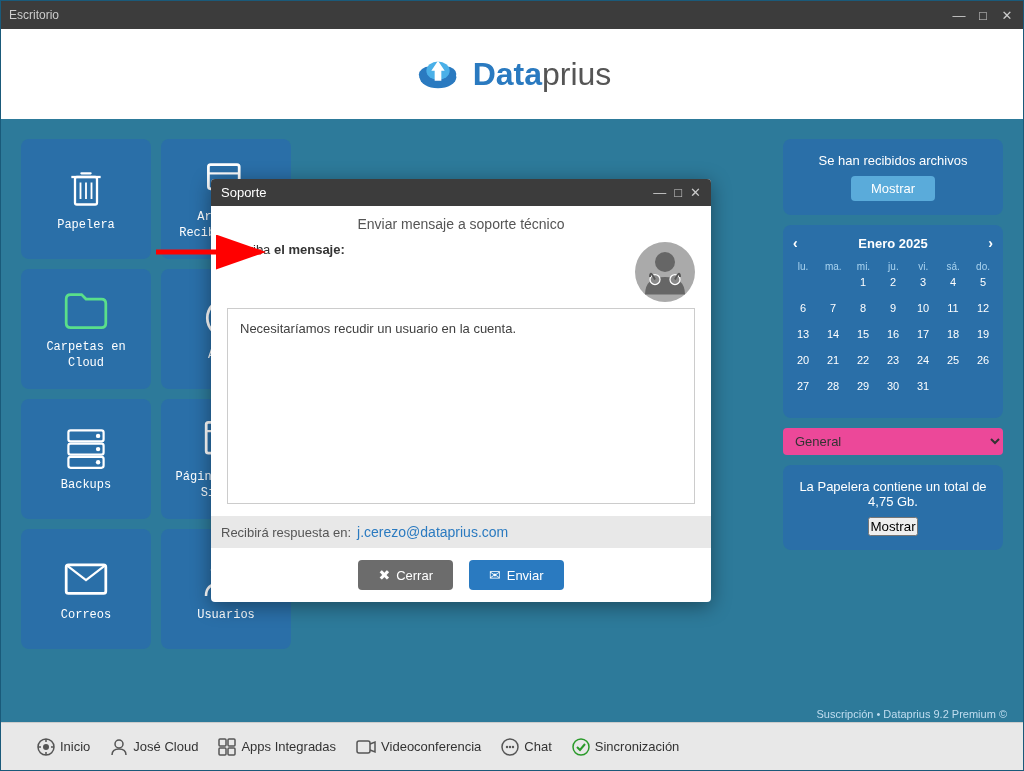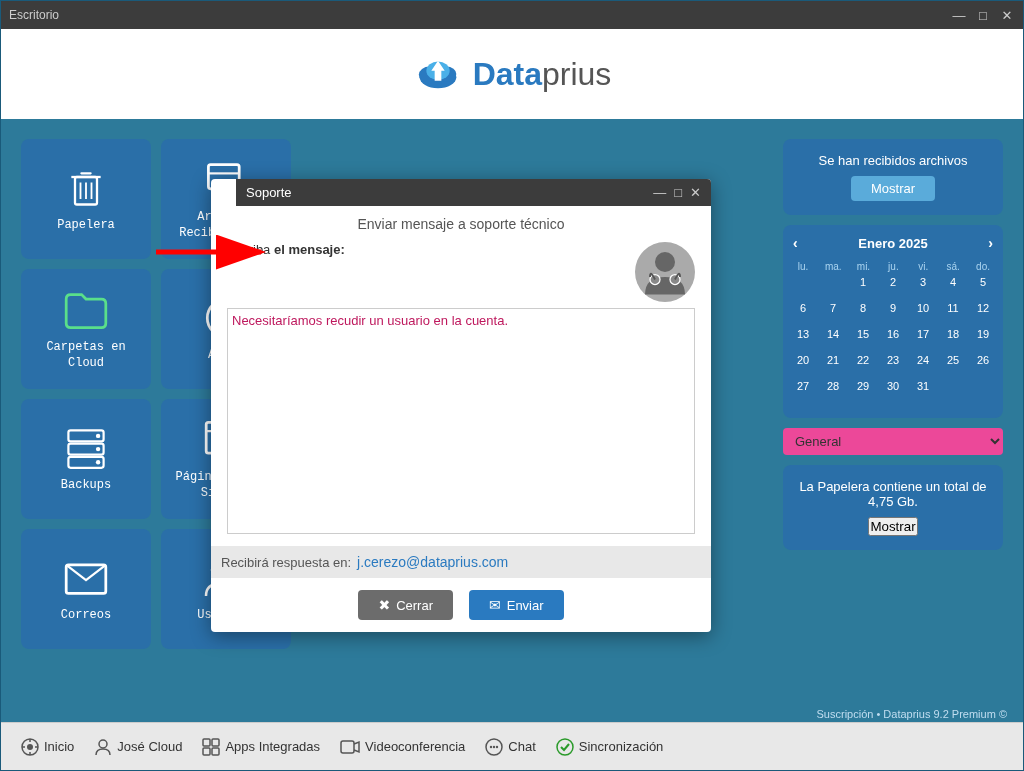--- a/index.html
+++ b/index.html
@@ -47,41 +47,41 @@
 
     
     .recycle-card { background: #2a6fa8; border-radius: 8px; padding: 14px; color: white; font-size: 13px; text-align: center; }
 
     
     .cal-nav-left, .cal-nav-right { cursor: pointer; color: white; font-weight: bold; font-size: 14px; }
 
     
     .dialog-overlay { position: absolute; top: 0; left: 0; right: 0; bottom: 0; z-index: 100; }
     .dialog-box { position: absolute; top: 60px; left: 210px; width: 500px; background: white; border-radius: 4px; box-shadow: 0 4px 20px rgba(0,0,0,0.4); overflow: hidden; }
-    .dialog-titlebar { background: #3c3c3c; color: white; display: flex; align-items: flex-end; padding: 6px 10px; font-size: 13px; margin-left: 25px; }
+    .dialog-titlebar { background: #3c3c3c; color: white; display: flex; align-items: flex-end; padding: 6px 10px; font-size: 13px; }
     .dialog-title-text { flex: 1; }
     .dialog-ctrl { color: #ccc; cursor: pointer; margin-left: 8px; font-size: 13px; }
     .dialog-body { padding: 10px 16px 0; }
     .dialog-header-text { text-align: center; color: #555; font-size: 14px; margin-bottom: 10px; }
     .dialog-top { display: flex; justify-content: space-between; align-items: flex-start; }
     .message-label { font-size: 13px; color: #333; margin-bottom: 4px; }
     .message-label strong { font-weight: bold; }
-    .message-textarea { width: 100%; height: 226px; border: 1px solid #ccc; resize: none; padding: 4px; font-size: 13px; color: #be185d; font-family: inherit; }
+    .message-textarea { width: 100%; height: 196px; border: 1px solid #ccc; resize: none; padding: 12px; font-size: 13px; color: #404040; font-family: inherit; }
     .reply-bar { background: #e8e8e8; padding: 8px 10px; display: flex; align-items: center; gap: 6px; font-size: 13px; color: #555; margin-top: 8px; }
     .reply-email { color: #2a7ac0; font-size: 14px; }
     .dialog-footer { display: flex; justify-content: center; gap: 16px; padding: 12px; }
     .dialog-btn { display: flex; align-items: center; gap: 6px; border: none; border-radius: 4px; padding: 7px 20px; font-size: 13px; cursor: pointer; }
     .btn-cancel { background: #6c6c6c; color: white; }
     .btn-send { background: #2a7ac0; color: white; }
 
     
     .red-arrow { position: absolute; top: 108px; left: 155px; z-index: 200; font-size: 40px; color: red; }
 
     
-    .taskbar { background: #e8e8e8; height: 48px; display: flex; align-items: center; padding: 0 20px; gap: 20px; border-top: 1px solid #ccc; flex-shrink: 0; position: relative; }
+    .taskbar { background: #e8e8e8; height: 48px; display: flex; align-items: center; padding: 0 36px; gap: 20px; border-top: 1px solid #ccc; flex-shrink: 0; position: relative; }
     .taskbar-item { display: flex; align-items: center; gap: 5px; font-size: 13px; color: #333; cursor: pointer; }
 
     
     svg { display: block; }
   </style>
 </head>
 <body>
 
 <div class="window-frame">
 

